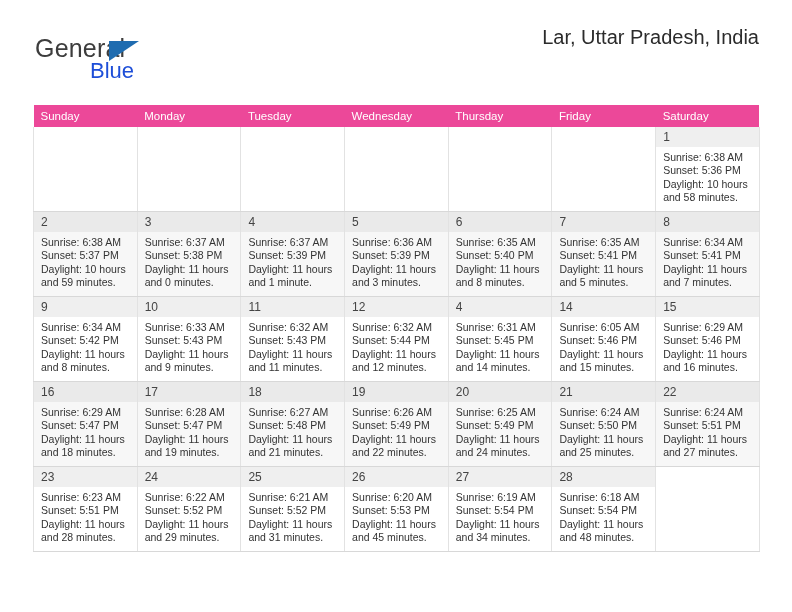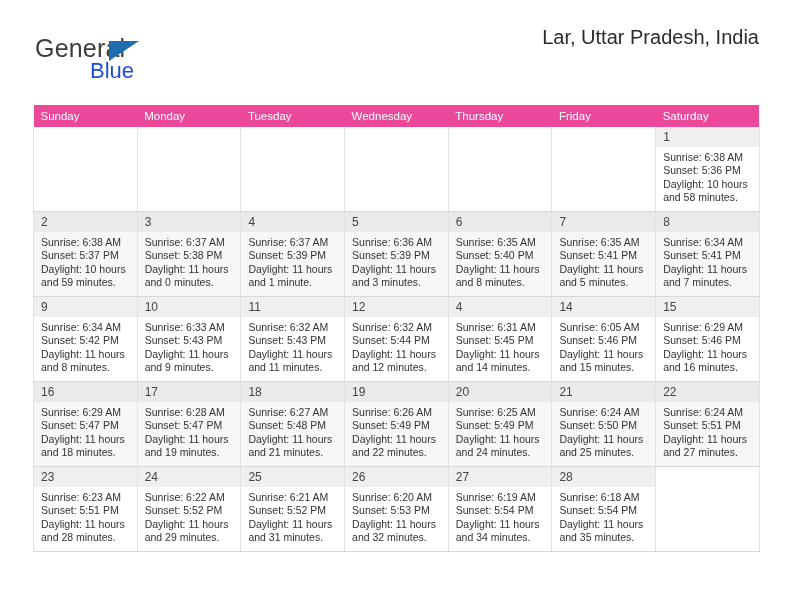--- a/index.html
+++ b/index.html
@@ -421,39 +421,39 @@
               <div class="cell-line">Daylight: 11 hours</div>
               <div class="cell-line">and 31 minutes.</div>
             </div>
           </td>
           <td>
             <span class="daynum">26</span>
             <div class="cell-body">
               <div class="cell-line">Sunrise: 6:20 AM</div>
               <div class="cell-line">Sunset: 5:53 PM</div>
               <div class="cell-line">Daylight: 11 hours</div>
-              <div class="cell-line">and 32 minutes.</div>
+              <div class="cell-line">and 45 minutes.</div>
             </div>
           </td>
           <td>
             <span class="daynum">27</span>
             <div class="cell-body">
               <div class="cell-line">Sunrise: 6:19 AM</div>
               <div class="cell-line">Sunset: 5:54 PM</div>
               <div class="cell-line">Daylight: 11 hours</div>
               <div class="cell-line">and 34 minutes.</div>
             </div>
           </td>
           <td>
             <span class="daynum">28</span>
             <div class="cell-body">
               <div class="cell-line">Sunrise: 6:18 AM</div>
               <div class="cell-line">Sunset: 5:54 PM</div>
               <div class="cell-line">Daylight: 11 hours</div>
-              <div class="cell-line">and 35 minutes.</div>
+              <div class="cell-line">and 48 minutes.</div>
             </div>
           </td>
           <td class="empty"></td>
         </tr>
       </tbody>
   </table>
 
 </div>
 
 </body></html>

